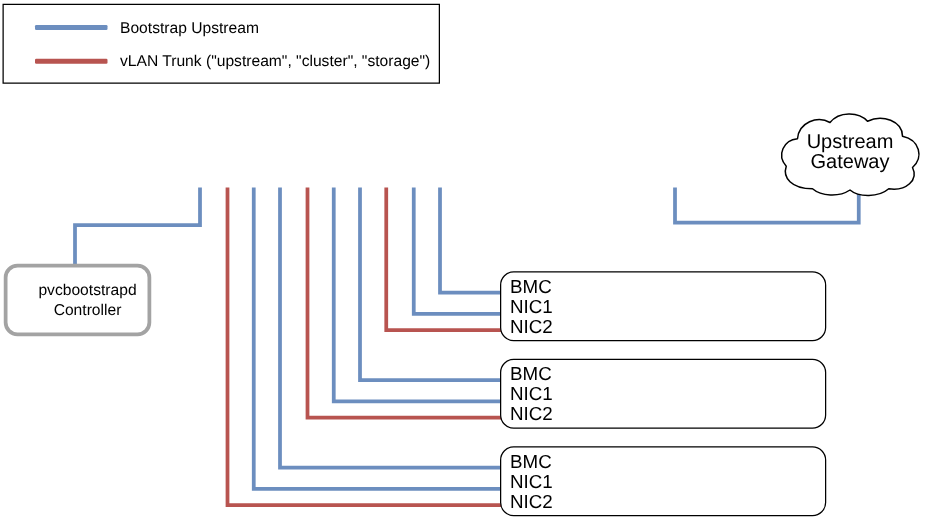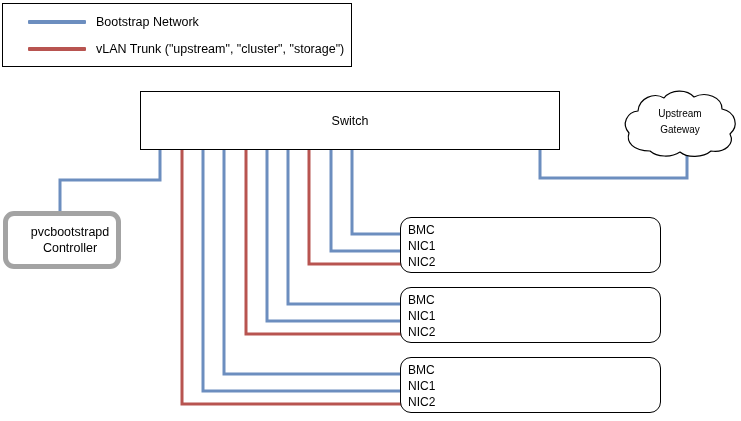--- a/index.html
+++ b/index.html
@@ -83,21 +83,21 @@
     color: #000000;
   }
 
   
   .controller-box {
     position: absolute;
     left: 3px;
     top: 211px;
     width: 118px;
     height: 58px;
-    border: 5px solid #a3a3a3;
+    border: 3px solid #a3a3a3;
     border-radius: 11px;
     background: #ffffff;
     box-sizing: border-box;
     display: flex;
     flex-direction: column;
     align-items: center;
     justify-content: center;
     padding-left: 16px;
   }
   .controller-box .line {
@@ -114,42 +114,42 @@
     width: 118px;
     height: 68px;
   }
   .cloud svg { display: block; }
   .cloud-text {
     position: absolute;
     left: 0;
     top: 16px;
     width: 118px;
     text-align: center;
-    font-size: 10px;
+    font-size: 16px;
     color: #000000;
     line-height: 16px;
     pointer-events: none;
   }
 
   
   .node-box {
     position: absolute;
     left: 400px;
     width: 261px;
     height: 56px;
     border: 1px solid #000000;
     border-radius: 11px;
     background: #ffffff;
     box-sizing: border-box;
   }
   .node-box .ports {
     position: absolute;
     left: 7px;
     top: 4px;
-    font-size: 12px;
+    font-size: 15px;
     color: #000000;
     line-height: 16px;
   }
   .node-box .node-name {
     position: absolute;
     left: 0;
     top: 20px;
     width: 100%;
     text-align: center;
     font-size: 12.5px;
@@ -186,31 +186,28 @@
 
       <path stroke="#6c8ebf" d="M 352,150 L 352,234 L 401,234"></path>
 
       <path stroke="#6c8ebf" d="M 540,150 L 540,178 L 687,178 L 687,152"></path>
     </g>
   </svg>
 
   <div class="legend">
     <div class="legend-row r0">
       <span class="legend-swatch" style="background:#6c8ebf"></span>
-      <span class="legend-label">Bootstrap Network</span>
+      <span class="legend-label">Bootstrap Upstream</span>
     </div>
     <div class="legend-row r1">
       <span class="legend-swatch" style="background:#b85450"></span>
       <span class="legend-label">vLAN Trunk ("upstream", "cluster", "storage")</span>
     </div>
   </div>
 
-  <div class="switch-box">
-    <span class="label">Switch</span>
-  </div>
 
   <div class="controller-box">
     <span class="line">pvcbootstrapd</span>
     <span class="line">Controller</span>
   </div>
 
   <div class="cloud">
     <svg width="118" height="68" viewBox="0 0 118 68" xmlns="http://www.w3.org/2000/svg">
       <path d="M 29,61
                C 12,61 5,52 8,43

